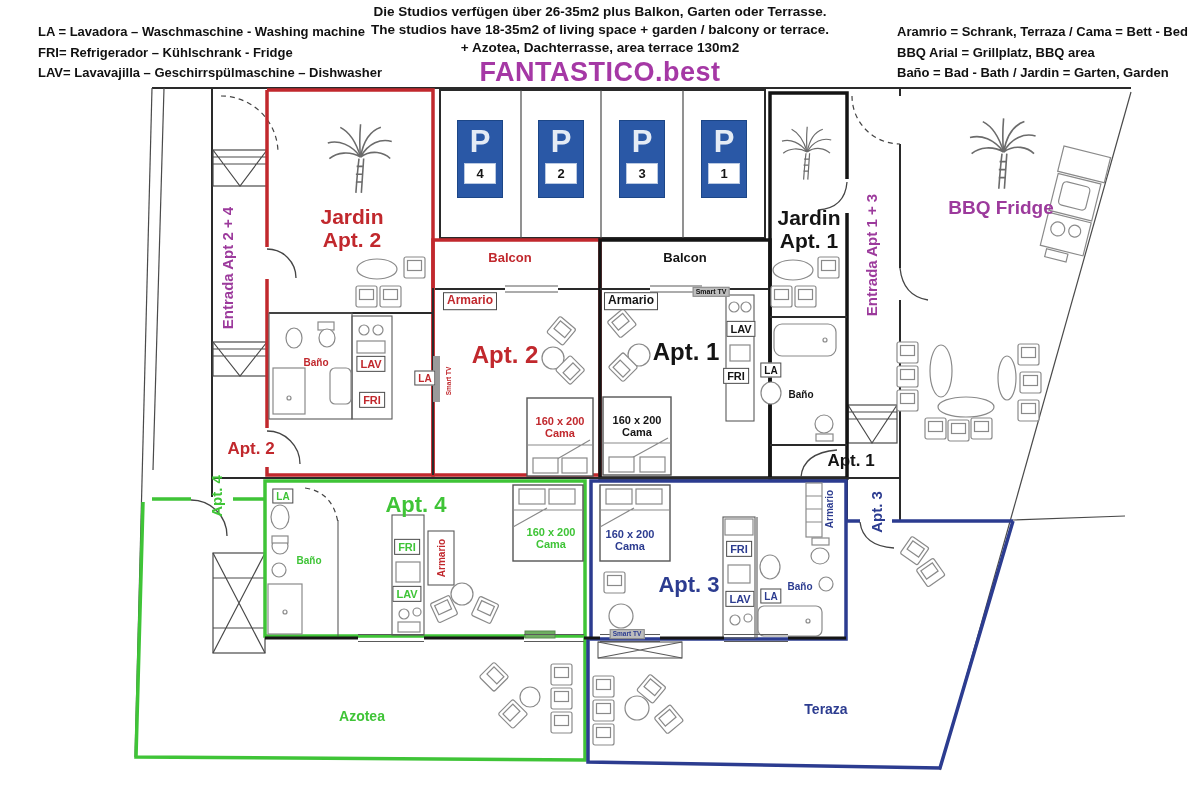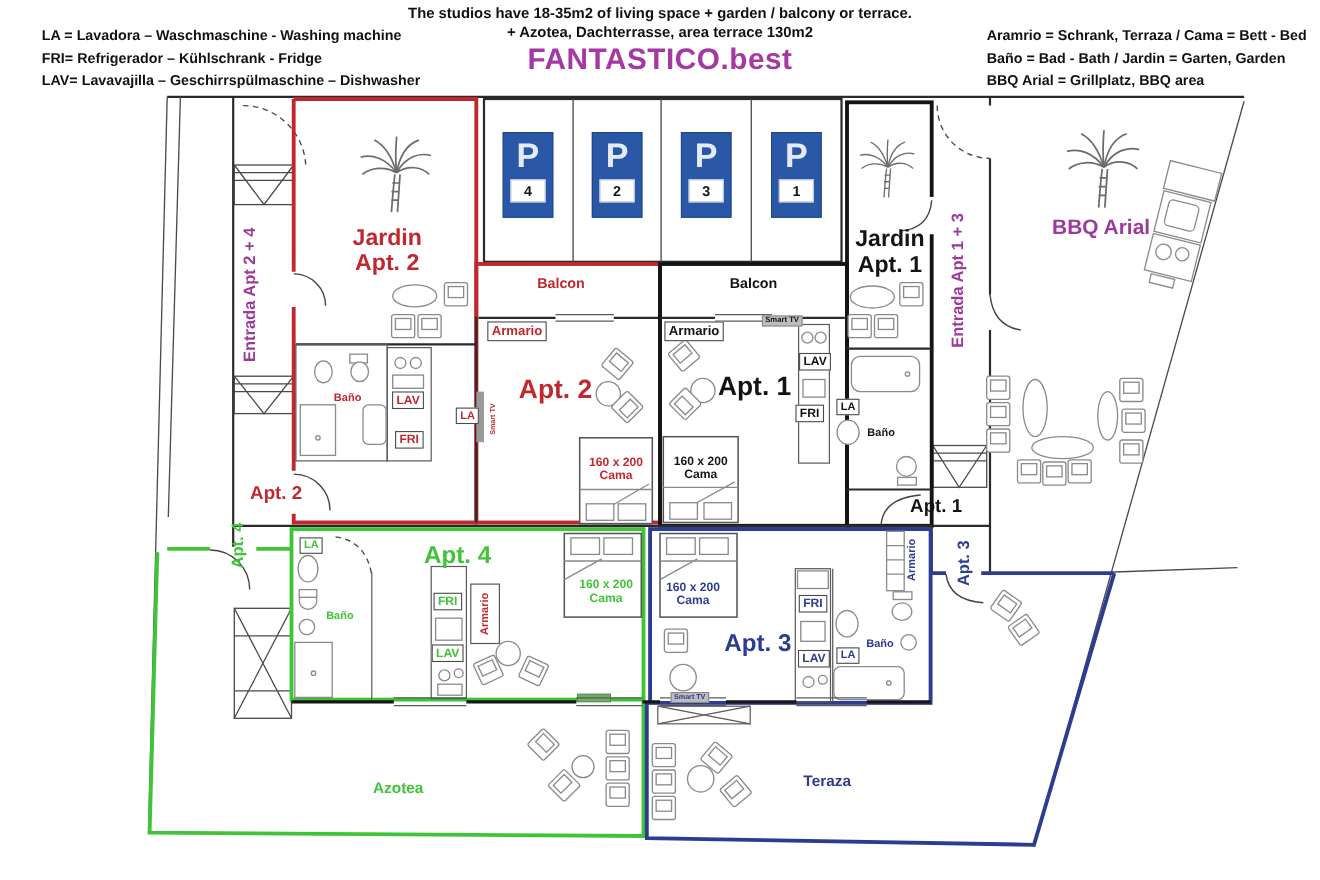--- a/index.html
+++ b/index.html
@@ -313,28 +313,29 @@
     <use href="#ch" transform="translate(916,570) rotate(-35)"></use>
   </g>
 </svg>
 
 <div class="hdr" id="legendLeft" style="left:38px;top:22px">
   <div>LA = Lavadora – Waschmaschine - Washing machine</div>
   <div>FRI= Refrigerador – Kühlschrank - Fridge</div>
   <div>LAV= Lavavajilla – Geschirrspülmaschine – Dishwasher</div>
 </div>
 <div class="hdr" id="centerBlock">
+  <div class="cline">Die Studios verfügen über 26-35m2 plus Balkon, Garten oder Terrasse.</div>
   <div class="cline">The studios have 18-35m2 of living space + garden / balcony or terrace.</div>
   <div class="cline">+ Azotea, Dachterrasse, area terrace 130m2</div>
   <div id="brand">FANTASTICO.best</div>
 </div>
 <div class="hdr" id="legendRight" style="left:897px;top:22px">
   <div>Aramrio = Schrank, Terraza / Cama = Bett - Bed</div>
+  <div>BBQ Arial = Grillplatz, BBQ area</div>
   <div>Baño = Bad -  Bath / Jardin = Garten, Garden</div>
-  <div>BBQ Arial = Grillplatz, BBQ area</div>
 </div>
 
 <div class="psign" style="left:457px;top:120px">
   <span class="pletter">P</span>
   <span class="pnum">4</span>
 </div>
 <div class="psign" style="left:538px;top:120px">
   <span class="pletter">P</span>
   <span class="pnum">2</span>
 </div>
@@ -369,21 +370,21 @@
 <div class="lbl boxed blk" style="left:741px;top:329px;font-size:11px">LAV</div>
 <div class="lbl boxed blk" style="left:736px;top:376px;font-size:11px">FRI</div>
 <div class="lbl boxed blk" style="left:771px;top:370px;font-size:10px">LA</div>
 <div class="lbl blk" style="left:801px;top:394px;font-size:10px">Baño</div>
 <div class="lbl blk" style="left:637px;top:426px;font-size:11px">160 x 200
 Cama</div>
 <div class="lbl blk" style="left:809px;top:229px;font-size:21px">Jardin
 Apt. 1</div>
 <div class="lbl blk" style="left:851px;top:461px;font-size:17px">Apt. 1</div>
 <div class="lbl vert purple" style="left:872px;top:255px;font-size:15px">Entrada Apt 1 + 3</div>
-<div class="lbl purple" style="left:1001px;top:208px;font-size:19px">BBQ Arial</div>
+<div class="lbl purple" style="left:1001px;top:208px;font-size:19px">BBQ Fridge</div>
 
 <div class="lbl green" style="left:416px;top:505px;font-size:22px">Apt. 4</div>
 <div class="lbl boxed green" style="left:283px;top:496px;font-size:10px">LA</div>
 <div class="lbl green" style="left:309px;top:560px;font-size:10px">Baño</div>
 <div class="lbl boxed green" style="left:407px;top:547px;font-size:11px">FRI</div>
 <div class="lbl boxed green" style="left:407px;top:594px;font-size:11px">LAV</div>
 <div class="lbl vert red" style="left:441px;top:558px;font-size:10px">Armario</div>
 <div class="lbl green" style="left:551px;top:538px;font-size:11px">160 x 200
 Cama</div>
 <div class="lbl vert green" style="left:217px;top:496px;font-size:15px">Apt. 4</div>
@@ -392,15 +393,15 @@
 <div class="lbl blue" style="left:689px;top:585px;font-size:22px">Apt. 3</div>
 <div class="lbl blue" style="left:630px;top:540px;font-size:11px">160 x 200
 Cama</div>
 <div class="lbl boxed blue" style="left:739px;top:549px;font-size:11px">FRI</div>
 <div class="lbl boxed blue" style="left:740px;top:599px;font-size:11px">LAV</div>
 <div class="lbl boxed blue" style="left:771px;top:596px;font-size:10px">LA</div>
 <div class="lbl blue" style="left:800px;top:586px;font-size:10px">Baño</div>
 <div class="lbl vert blue" style="left:829px;top:509px;font-size:10px">Armario</div>
 <div class="lbl vert blue" style="left:877px;top:512px;font-size:15px">Apt. 3</div>
 <div class="lbl tvbox blue" style="left:627px;top:634px;font-size:6.5px">Smart TV</div>
-<div class="lbl blue" style="left:752px;top:710px;font-size:14px">Teraza</div>
+<div class="lbl blue" style="left:826px;top:710px;font-size:14px">Teraza</div>
 
 </div>
 
 </body></html>

